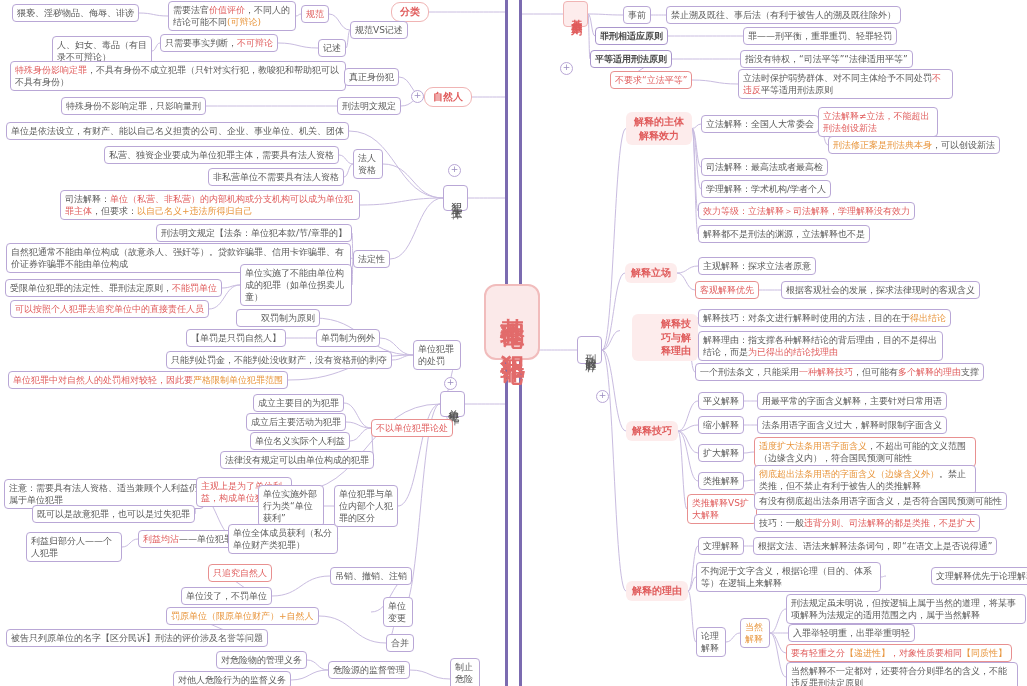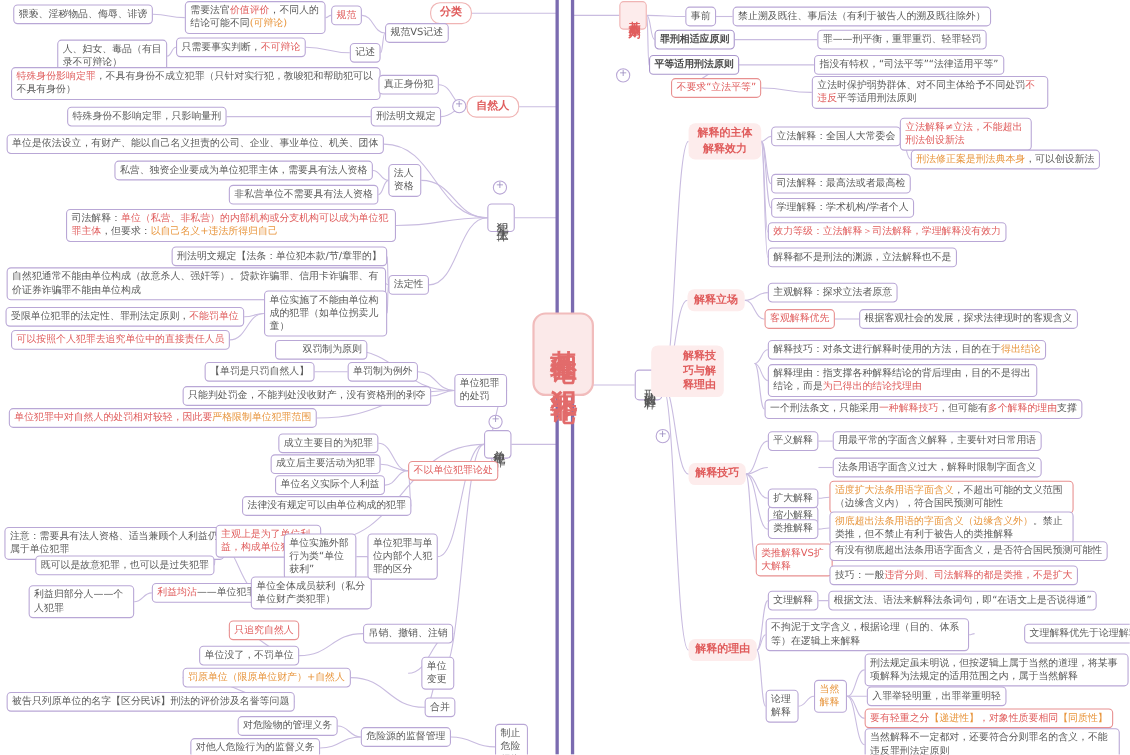--- a/index.html
+++ b/index.html
@@ -165,21 +165,21 @@
     <div class="nd nw" style="left: 104px; top: 146px;">私营、独资企业要成为单位犯罪主体，需要具有法人资格</div>
     <div class="nd nw" style="left: 208px; top: 168px;">非私营单位不需要具有法人资格</div>
     <div class="nd" style="left: 353px; top: 149px; max-width: 30px;">法人资格</div>
     <div class="nd" style="left: 60px; top: 190px; max-width: 300px;"><span class="seg-g">司法解释：</span><span class="seg-r">单位（私营、非私营）的内部机构或分支机构可以成为单位犯罪主体</span><span class="seg-g">，但要求：</span><span class="seg-o">以自己名义+违法所得归自己</span></div>
     <div class="nd nw" style="left: 156px; top: 224px;">刑法明文规定【法条：单位犯本款/节/章罪的】</div>
     <div class="nd" style="left: 6px; top: 243px; max-width: 345px;">自然犯通常不能由单位构成（故意杀人、强奸等）。贷款诈骗罪、信用卡诈骗罪、有价证券诈骗罪不能由单位构成</div>
     <div class="nd nw" style="left: 353px; top: 250px;">法定性</div>
     <div class="nd nw" style="left: 5px; top: 279px;"><span class="seg-g">受限单位犯罪的法定性、罪刑法定原则，</span><span class="seg-r">不能罚单位</span></div>
     <div class="nd red nw" style="left: 10px; top: 300px;">可以按照个人犯罪去追究单位中的直接责任人员</div>
     <div class="nd" style="left: 240px; top: 264px; max-width: 112px;">单位实施了不能由单位构成的犯罪（如单位拐卖儿童）</div>
-    <div class="nd nw" style="left: 250px; top: 309px; padding-left: 24px;">双罚制为原则</div>
+    <div class="nd nw" style="left: 236px; top: 309px; padding-left: 24px;">双罚制为原则</div>
     <div class="nd nw" style="left: 186px; top: 329px;">【单罚是只罚自然人】</div>
     <div class="nd nw" style="left: 316px; top: 329px;">单罚制为例外</div>
     <div class="nd nw" style="left: 166px; top: 351px;">只能判处罚金，不能判处没收财产，没有资格刑的剥夺</div>
     <div class="nd" style="left: 413px; top: 340px; max-width: 48px;">单位犯罪的处罚</div>
     <div class="nd nw" style="left: 8px; top: 371px;"><span class="seg-r">单位犯罪中对自然人的处罚相对较轻，因此要</span><span class="seg-o">严格限制单位犯罪范围</span></div>
     <div class="nd nw" style="left: 253px; top: 394px;">成立主要目的为犯罪</div>
     <div class="nd nw" style="left: 246px; top: 413px;">成立后主要活动为犯罪</div>
     <div class="nd nw" style="left: 250px; top: 432px;">单位名义实际个人利益</div>
     <div class="nd nw" style="left: 220px; top: 451px;">法律没有规定可以由单位构成的犯罪</div>
     <div class="nd rb nw" style="left: 371px; top: 419px;">不以单位犯罪论处</div>
@@ -215,28 +215,28 @@
     <div class="nd red" style="left: 818px; top: 107px; max-width: 120px;">立法解释≠立法，不能超出刑法创设新法</div>
     <div class="nd nw" style="left: 828px; top: 136px;"><span class="seg-o">刑法修正案是刑法典本身</span><span class="seg-g">，可以创设新法</span></div>
     <div class="nd nw" style="left: 701px; top: 158px;">司法解释：最高法或者最高检</div>
     <div class="nd nw" style="left: 701px; top: 180px;">学理解释：学术机构/学者个人</div>
     <div class="nd red nw" style="left: 698px; top: 202px;">效力等级：立法解释＞司法解释，学理解释没有效力</div>
     <div class="nd nw" style="left: 698px; top: 225px;">解释都不是刑法的渊源，立法解释也不是</div>
     <div class="nd rcat nw" style="left: 625px; top: 263px;">解释立场</div>
     <div class="nd nw" style="left: 698px; top: 257px;">主观解释：探求立法者原意</div>
     <div class="nd rb nw" style="left: 695px; top: 281px;">客观解释优先</div>
     <div class="nd nw" style="left: 781px; top: 281px;">根据客观社会的发展，探求法律现时的客观含义</div>
-    <div class="nd rcat" style="left: 592px; top: 314px; max-width: 66px; padding-left: 28px;">解释技巧与解释理由</div>
+    <div class="nd rcat" style="left: 632px; top: 314px; max-width: 66px; padding-left: 28px;">解释技巧与解释理由</div>
     <div class="nd nw" style="left: 698px; top: 309px;"><span class="seg-g">解释技巧：对条文进行解释时使用的方法，目的在于</span><span class="seg-o">得出结论</span></div>
     <div class="nd" style="left: 698px; top: 331px; max-width: 245px;"><span class="seg-g">解释理由：指支撑各种解释结论的背后理由，目的不是得出结论，而是</span><span class="seg-r">为已得出的结论找理由</span></div>
     <div class="nd nw" style="left: 695px; top: 363px;"><span class="seg-g">一个刑法条文，只能采用</span><span class="seg-r">一种解释技巧</span><span class="seg-g">，但可能有</span><span class="seg-r">多个解释的理由</span><span class="seg-g">支撑</span></div>
     <div class="nd rcat nw" style="left: 626px; top: 421px;">解释技巧</div>
     <div class="nd nw" style="left: 698px; top: 392px;">平义解释</div>
     <div class="nd nw" style="left: 757px; top: 392px;">用最平常的字面含义解释，主要针对日常用语</div>
-    <div class="nd nw" style="left: 698px; top: 416px; margin-top: 44px;">缩小解释</div>
+    <div class="nd nw" style="left: 698px; top: 416px;">缩小解释</div>
     <div class="nd nw" style="left: 757px; top: 416px;">法条用语字面含义过大，解释时限制字面含义</div>
     <div class="nd nw" style="left: 698px; top: 444px;">扩大解释</div>
     <div class="nd rb2" style="left: 754px; top: 437px; max-width: 222px;"><span class="seg-o">适度扩大法条用语字面含义</span><span class="seg-g">，不超出可能的文义范围（边缘含义内），符合国民预测可能性</span></div>
     <div class="nd nw" style="left: 698px; top: 472px;">类推解释</div>
     <div class="nd" style="left: 754px; top: 465px; max-width: 222px;"><span class="seg-o">彻底超出法条用语的字面含义（边缘含义外）</span><span class="seg-g">。禁止类推，但不禁止有利于被告人的类推解释</span></div>
     <div class="nd rb" style="left: 687px; top: 494px; max-width: 70px;">类推解释VS扩大解释</div>
     <div class="nd nw" style="left: 754px; top: 492px;">有没有彻底超出法条用语字面含义，是否符合国民预测可能性</div>
     <div class="nd nw" style="left: 754px; top: 514px;"><span class="seg-g">技巧：一般</span><span class="seg-r">违背分则、司法解释的都是类推，不是扩大</span></div>
     <div class="nd rcat nw" style="left: 626px; top: 581px;">解释的理由</div>
     <div class="nd nw" style="left: 698px; top: 537px;">文理解释</div>

